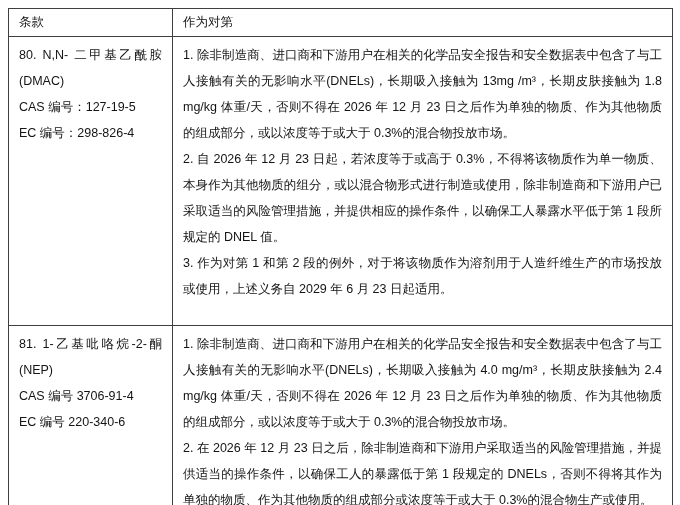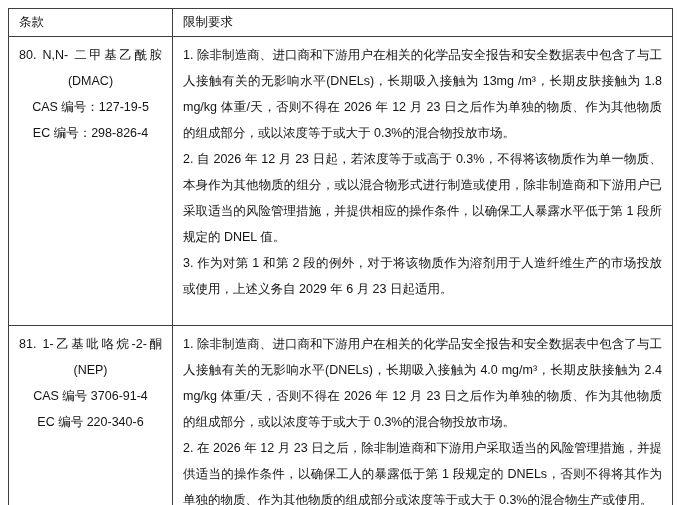--- a/index.html
+++ b/index.html
@@ -50,21 +50,21 @@
   tr.row-81 { height: 190px; }
 
   td.clause-cell {
     padding: 5px 10px 0 10px;
   }
   .clause-name {
     text-align: justify;
     text-align-last: justify;
   }
   .clause-line {
-    text-align: center;
+    text-align: left;
     white-space: nowrap;
   }
   td.req-cell {
     padding: 5px 10px 0 10px;
   }
   td.req-cell p {
     margin: 0;
     text-align: justify;
   }
 </style>
@@ -73,21 +73,21 @@
 
 <div class="page">
   <table class="reg-table">
     <colgroup>
       <col class="col-clause">
       <col class="col-req">
     </colgroup>
     <thead>
       <tr>
         <th>条款</th>
-        <th>限制要求</th>
+        <th>作为对第</th>
       </tr>
     </thead>
     <tbody>
       <tr class="row-80">
         <td class="clause-cell">
           <div class="clause-name">80. N,N- 二甲基乙酰胺</div>
           <div class="clause-line">(DMAC)</div>
           <div class="clause-line">CAS 编号：127-19-5</div>
           <div class="clause-line">EC 编号：298-826-4</div>
         </td>

